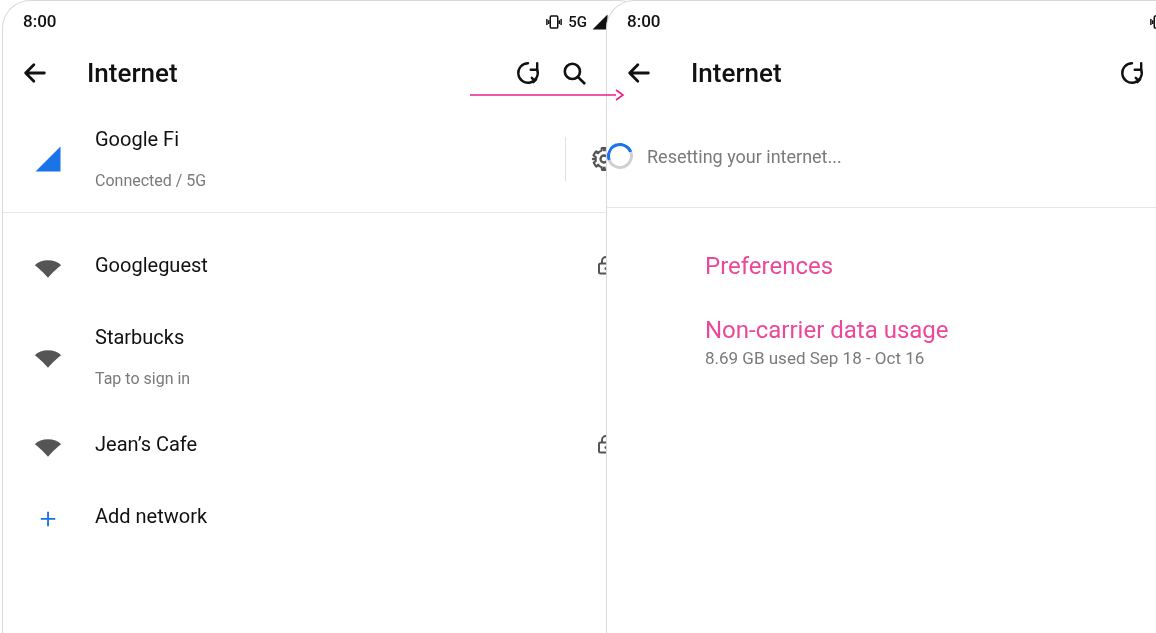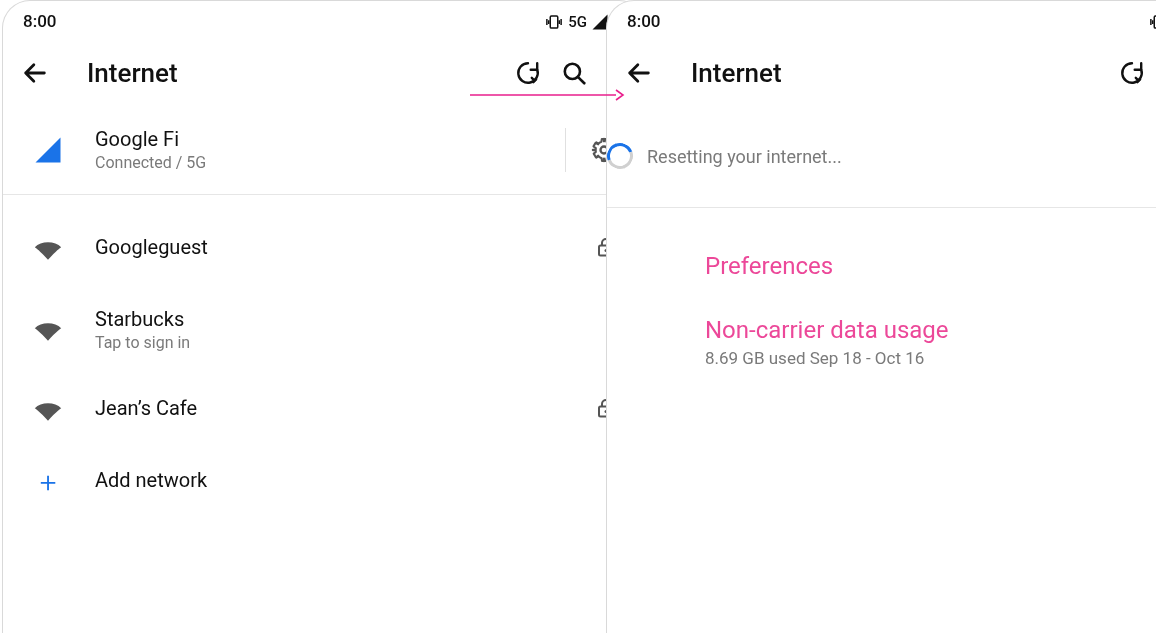--- a/index.html
+++ b/index.html
@@ -56,21 +56,21 @@
     .network-row {
       display: flex;
       padding: 22px 28px 22px 28px;
       min-height: 72px;
       gap: 30px;
       cursor: pointer;
     }
     .net-icon { width: 34px; display: flex; align-items: center; justify-content: center; flex: none; }
     .net-body { flex: 1; min-width: 0; }
     .net-title { font-size: 20px; color: #111; }
-    .net-sub { font-size: 16px; color: #7a7a7a; margin-top: 2px; }
+    .net-sub { font-size: 16px; color: #7a7a7a; margin-top: 20px; }
     .net-trailing { display: flex; align-items: center; gap: 0; }
     .vdiv { width: 1px; height: 44px; background: #e0e0e0; margin: 0 24px; }
     .hdiv { height: 1px; background: #e6e6e6; }
     .plus { color: #1a73e8; font-size: 28px; font-weight: 400; line-height: 1; }
     .cellular-icon svg path.tri { fill: #1a73e8; }
     .loading-row {
       display: flex; align-items: center; gap: 14px;
       font-size: 18px; color: #7a7a7a;
       padding: 38px 0 38px 0;
       justify-content: flex-start;

